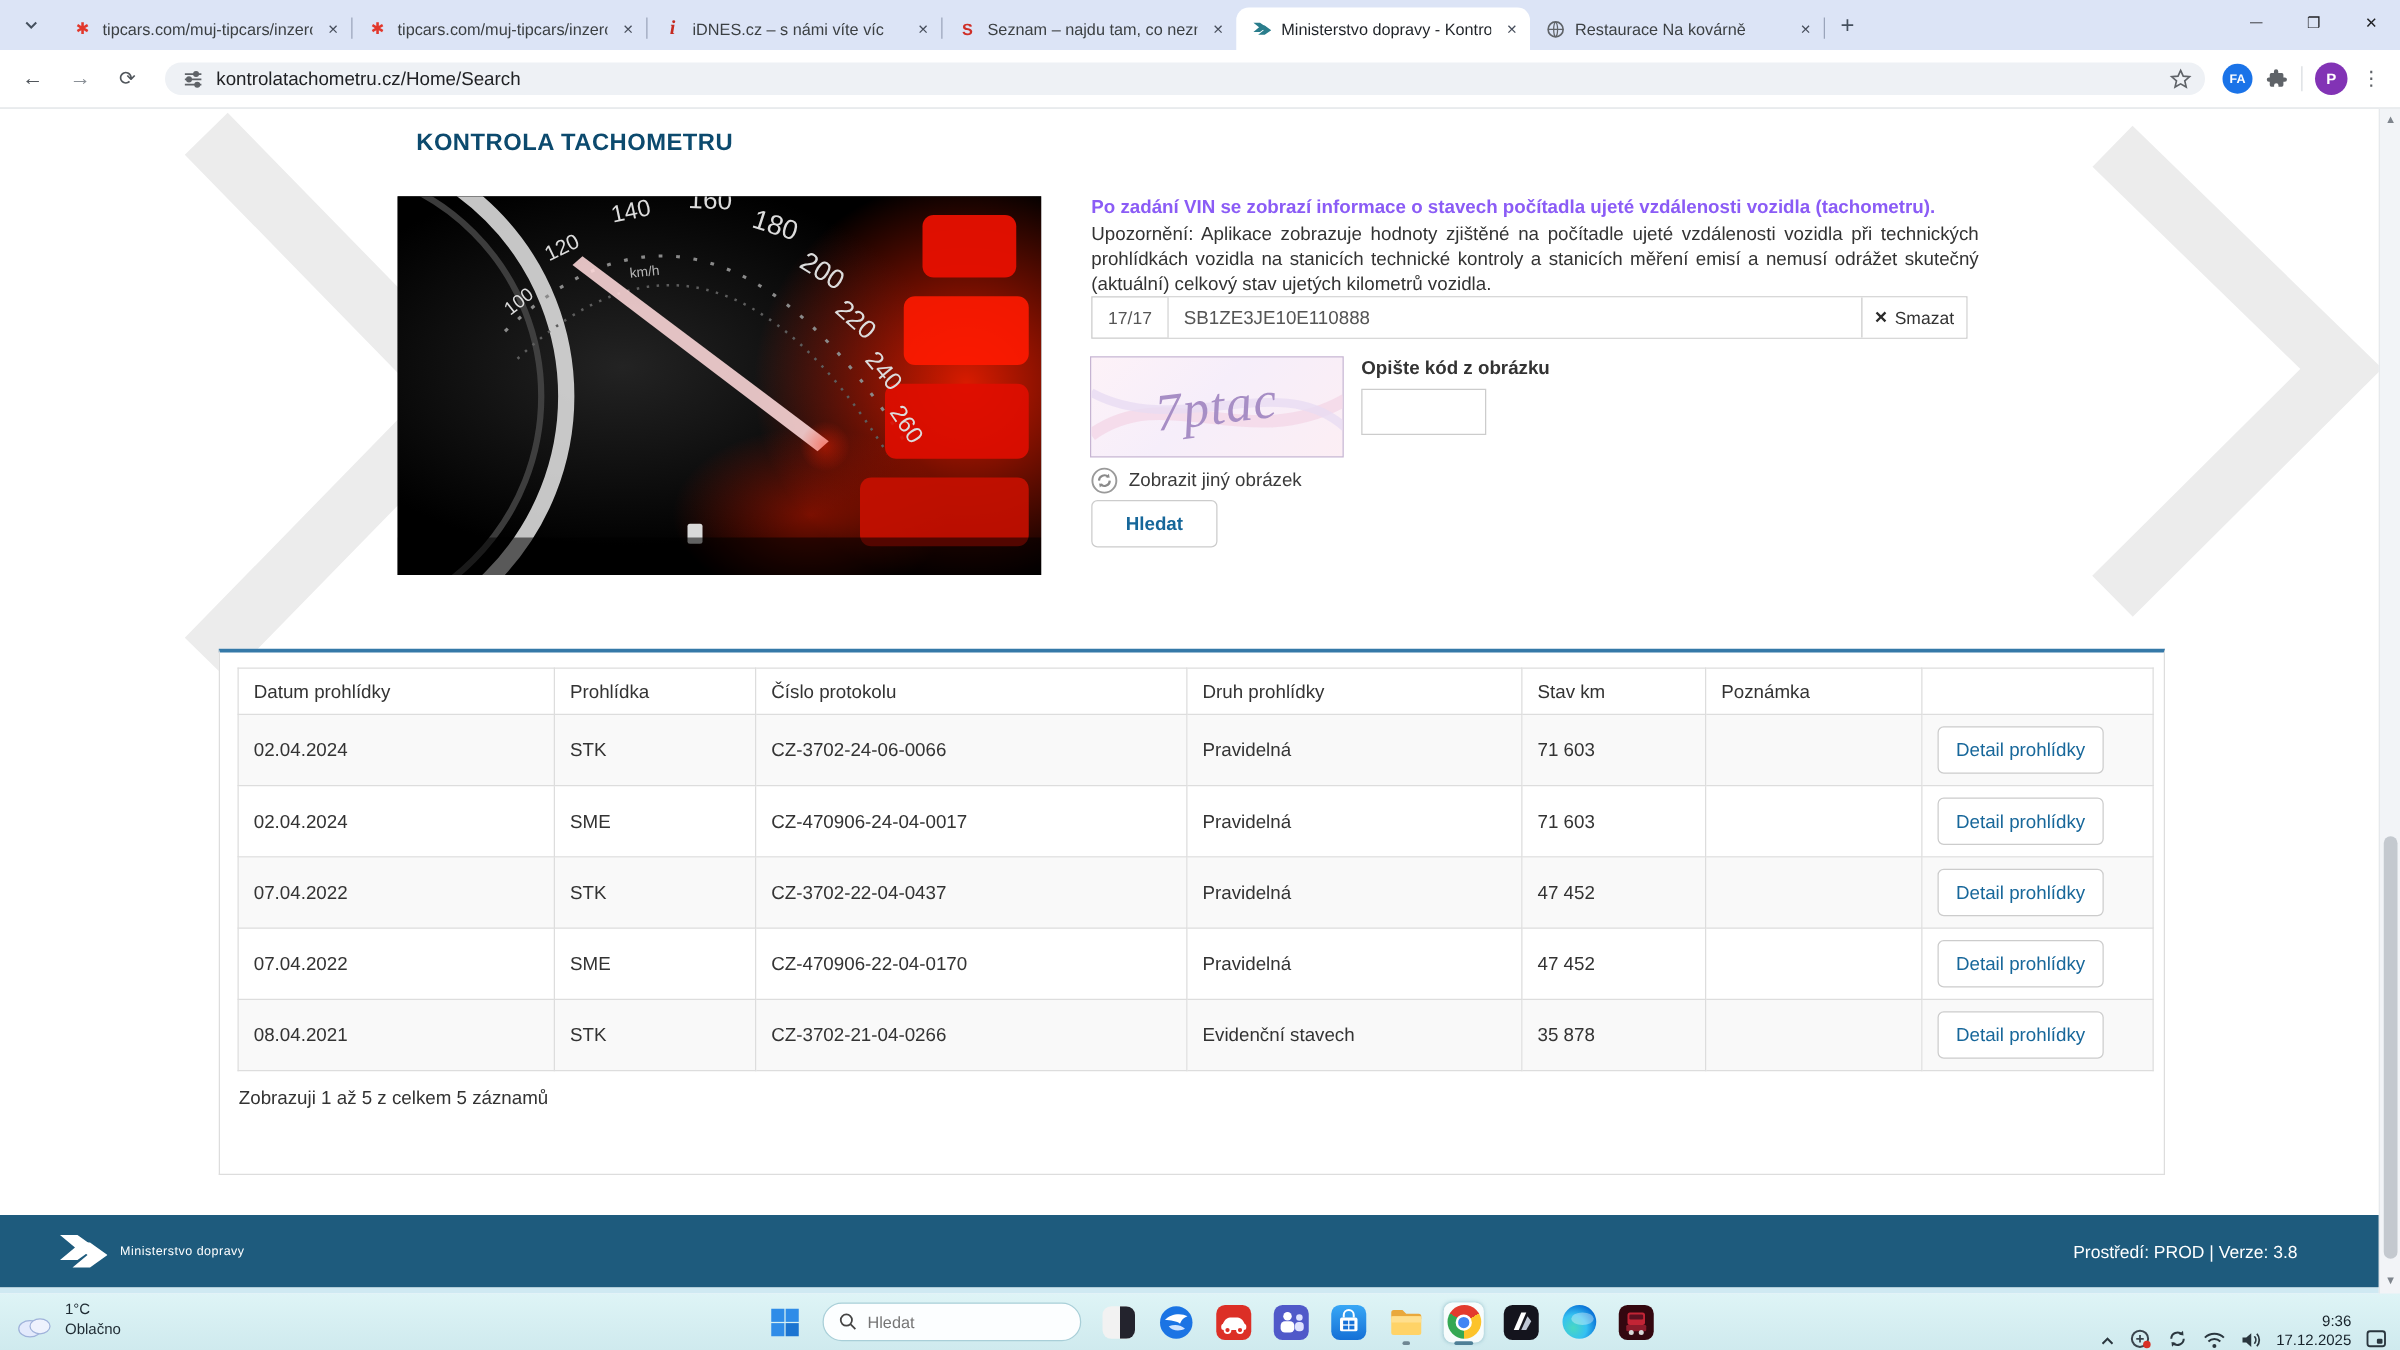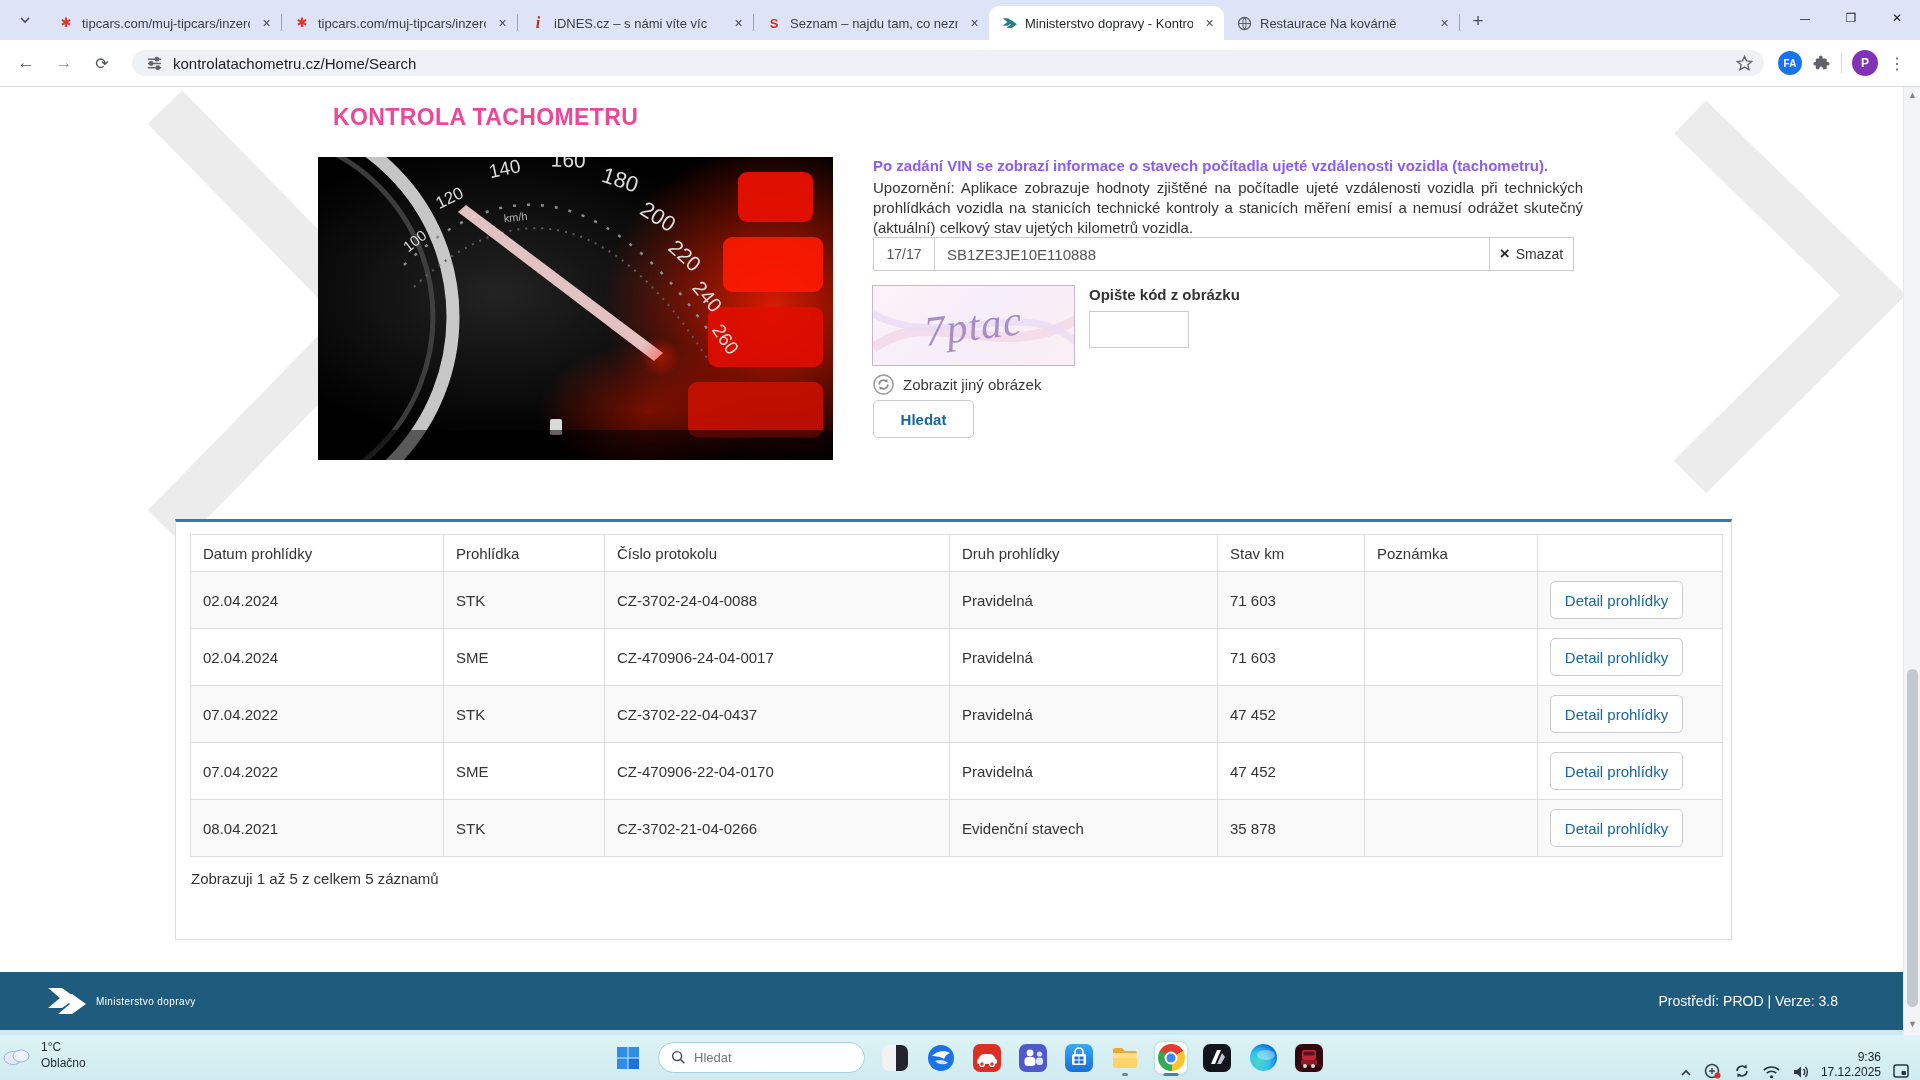--- a/index.html
+++ b/index.html
@@ -39,21 +39,21 @@
 .toolbar-right{display:flex;align-items:center;gap:10px;margin-right:4px}
 .fa-badge{width:24px;height:24px;border-radius:50%;background:#1a73e8;color:#fff;font-size:10px;font-weight:bold;display:flex;align-items:center;justify-content:center}
 .tdivider{width:1px;height:20px;background:#d7dbe0}
 .avatar{width:26px;height:26px;border-radius:50%;background:#8233b5;color:#fff;font-size:12px;font-weight:bold;display:flex;align-items:center;justify-content:center}
 .menudots{color:#5f6368;font-size:16px;letter-spacing:0;width:18px;text-align:center}
 .menudots::before{content:"⋮"}
 
 
 .content{position:absolute;top:87px;left:0;width:1920px;height:948px;background:#fff;overflow:hidden}
 .decor{position:absolute;left:0;top:0;pointer-events:none}
-.heading{position:absolute;left:333px;top:17px;font-size:23px;font-weight:bold;color:#ec4899;letter-spacing:.4px;z-index:2}
+.heading{position:absolute;left:333px;top:17px;font-size:19px;font-weight:bold;color:#0c4a6e;letter-spacing:.4px;z-index:2}
 .speedo{position:absolute;left:318px;top:70px;width:515px;height:303px;background:#000;z-index:2;overflow:hidden}
 .intro-bold{position:absolute;left:873px;top:70px;width:710px;font-size:15px;font-weight:bold;color:#8b5cf6;z-index:2}
 .intro-text{position:absolute;left:873px;top:91px;width:710px;font-size:15px;color:#333;line-height:20px;text-align:justify;z-index:2}
 .vin-group{position:absolute;left:873px;top:150px;width:701px;height:34px;display:flex;border:1px solid #ccc;background:#fff;z-index:2}
 .vin-counter{width:61px;border-right:1px solid #ccc;display:flex;align-items:center;justify-content:center;font-size:14px;color:#555}
 .vin-input{flex:1;border:none;outline:none;font-size:15px;color:#555;padding:0 12px;background:#fff;font-family:"Liberation Sans",sans-serif}
 .vin-clear{width:84px;border-left:1px solid #ccc;display:flex;align-items:center;justify-content:center;gap:6px;font-size:14px;color:#333;background:#fff}
 .x-icon::before{content:"×";font-weight:bold;font-size:17px;color:#2b2b2b;line-height:14px}
 .captcha{position:absolute;left:872px;top:198px;width:203px;height:81px;border:1px solid #c6b4d2;background:linear-gradient(135deg,#fdf2f8 0%,#f6eefa 45%,#fceef4 100%);display:flex;align-items:center;justify-content:center;overflow:hidden;z-index:2}
 .captcha-text{font-family:"Liberation Serif",serif;font-style:italic;font-size:42px;color:#a78ec5;transform:rotate(-7deg);letter-spacing:1px;position:relative;z-index:1}
@@ -88,21 +88,21 @@
 
 
 .scrollbar{position:absolute;right:0;top:0;width:17px;height:948px;background:#f2f4f7;border-left:1px solid #e6e9ec;z-index:5}
 .sb-arrow{position:absolute;left:0;width:17px;height:15px;color:#7f858d;font-size:9px;text-align:center;line-height:15px}
 .sb-up{top:1px}.sb-up::before{content:"▲"}
 .sb-down{bottom:3px}.sb-down::before{content:"▼"}
 .sb-thumb{position:absolute;left:3px;top:582px;width:11px;height:338px;background:#c4c9cf;border-radius:6px}
 
 
 .taskbar{position:absolute;left:0;top:1035px;width:1920px;height:45px;background:linear-gradient(#def4f6,#cfeaee);z-index:10}
-.weather{position:absolute;left:1px;top:4px;display:flex;align-items:center;gap:8px}
+.weather{position:absolute;left:12px;top:4px;display:flex;align-items:flex-end;gap:8px}
 .weather-txt{font-size:12px;color:#1e2a32;line-height:16px}
 .tb-center{position:absolute;left:612px;top:0;height:45px;display:flex;align-items:center;gap:14px}
 .tb-search{width:207px;height:31px;border-radius:16px;background:#fcfeff;border:1px solid #a9cfd8;display:flex;align-items:center;padding:0 12px;gap:8px}
 .tb-search input{border:none;outline:none;background:transparent;font-size:13px;color:#333;width:140px;font-family:"Liberation Sans",sans-serif}
 .appicon{width:32px;height:32px;position:relative;display:flex;align-items:center;justify-content:center;flex:none}
 .appicon.active{background:rgba(255,255,255,.8);border-radius:7px;box-shadow:0 0 3px rgba(120,170,185,.6)}
 .run-dot{position:absolute;bottom:-2px;left:50%;transform:translateX(-50%);width:6px;height:3px;border-radius:2px;background:#6f8793}
 .run-bar{position:absolute;bottom:-2px;left:50%;transform:translateX(-50%);width:15px;height:3px;border-radius:2px;background:#4e7f96}
 .tray{position:absolute;right:10px;top:0;height:45px;display:flex;align-items:flex-end;gap:11px}
 .clock{font-size:12px;color:#17222a;text-align:right;line-height:15px}
@@ -309,21 +309,21 @@
             <th>Druh prohlídky</th>
             <th class="km-h">Stav km</th>
             <th>Poznámka</th>
             <th></th>
           </tr>
         </thead>
         <tbody>
           <tr>
             <td>02.04.2024</td>
             <td>STK</td>
-            <td>CZ-3702-24-04-0088</td>
+            <td>CZ-3702-24-06-0066</td>
             <td>Pravidelná</td>
             <td class="km">71 603</td>
             <td></td>
             <td class="action"><span class="detail-btn">Detail prohlídky</span></td>
           </tr>
           <tr>
             <td>02.04.2024</td>
             <td>SME</td>
             <td>CZ-470906-24-04-0017</td>
             <td>Pravidelná</td>

